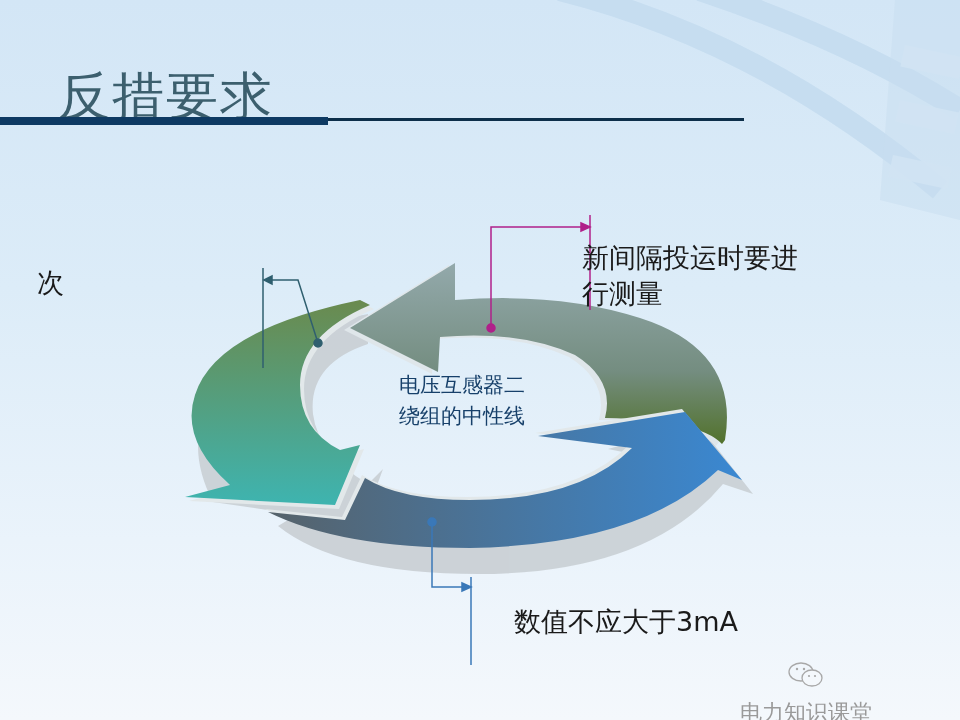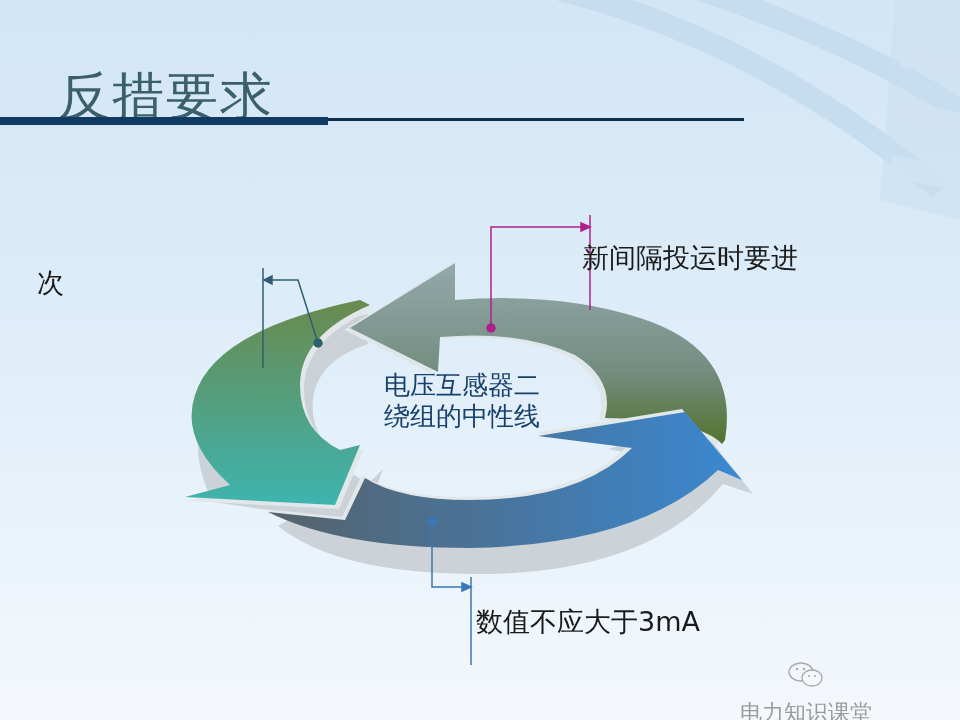--- a/index.html
+++ b/index.html
@@ -7,23 +7,23 @@
     font-family: "DejaVu Sans", "Liberation Sans", sans-serif;
     background: linear-gradient(180deg, #d3e6f6 0%, #dcecf8 40%, #eaf3fb 75%, #f4f8fc 100%); }
   .bg-deco { position:absolute; left:0; top:0; width:960px; height:720px; pointer-events:none; }
   .title { position:absolute; left:58px; top:62px; font-size:52px; color:#3c5f6e; letter-spacing:2px; }
   .rule-thick { position:absolute; left:0; top:117px; width:328px; height:8px; background:#0e3a63; }
   .rule-thin { position:absolute; left:328px; top:118px; width:416px; height:3px; background:#0d2f4a; }
   .diagram { position:absolute; left:0; top:0; width:960px; height:720px; }
   .label { position:absolute; color:#1a1a1a; font-size:27px; line-height:36px; }
   .lbl-left { left:37px; top:265px; width:200px; }
   .lbl-right { left:582px; top:230px; width:270px;margin-top:10px; }
-  .lbl-bottom { left:476px; top:604px; width:260px; white-space:nowrap; }
+  .lbl-bottom { left:514px; top:604px; width:260px; white-space:nowrap; }
   .center-text { position:absolute; left:372px; top:370px; width:180px; text-align:center;
-    color:#17406a; font-size:26px; line-height:31px; }
+    color:#17406a; font-size:21px; line-height:31px; }
   .watermark { position:absolute; left:740px; top:660px; display:flex; align-items:center; gap:8px;
     color:#9a9a9a; font-size:22px;flex-direction:column; }
   .wm-icon { width:40px; height:30px; }
 </style>
 </head>
 <body>
 
 <svg class="bg-deco" viewBox="0 0 960 720">
   <g fill="none" stroke="#c3dbef" stroke-width="22" opacity="0.8">
     <path d="M560 -10 Q 760 40 940 190"></path>
@@ -103,20 +103,21 @@
 <div class="center-text">
   <div>电压互感器二</div>
   <div>绕组的中性线</div>
 </div>
 
 <div class="label lbl-left">
   <div>次</div>
 </div>
 <div class="label lbl-right">
   <div>新间隔投运时要进</div>
+  <div>行测量</div>
 </div>
 <div class="label lbl-bottom">
   <div>数值不应大于3mA</div>
 </div>
 
 <div class="watermark">
   <svg class="wm-icon" viewBox="0 0 40 30">
     <ellipse cx="15" cy="12" rx="12" ry="9" fill="none" stroke="#a8a8a8" stroke-width="1.3"></ellipse>
     <ellipse cx="26" cy="18" rx="10" ry="8" fill="#f4f8fc" stroke="#a8a8a8" stroke-width="1.3"></ellipse>
     <circle cx="11" cy="9" r="1.2" fill="#a8a8a8"></circle>

